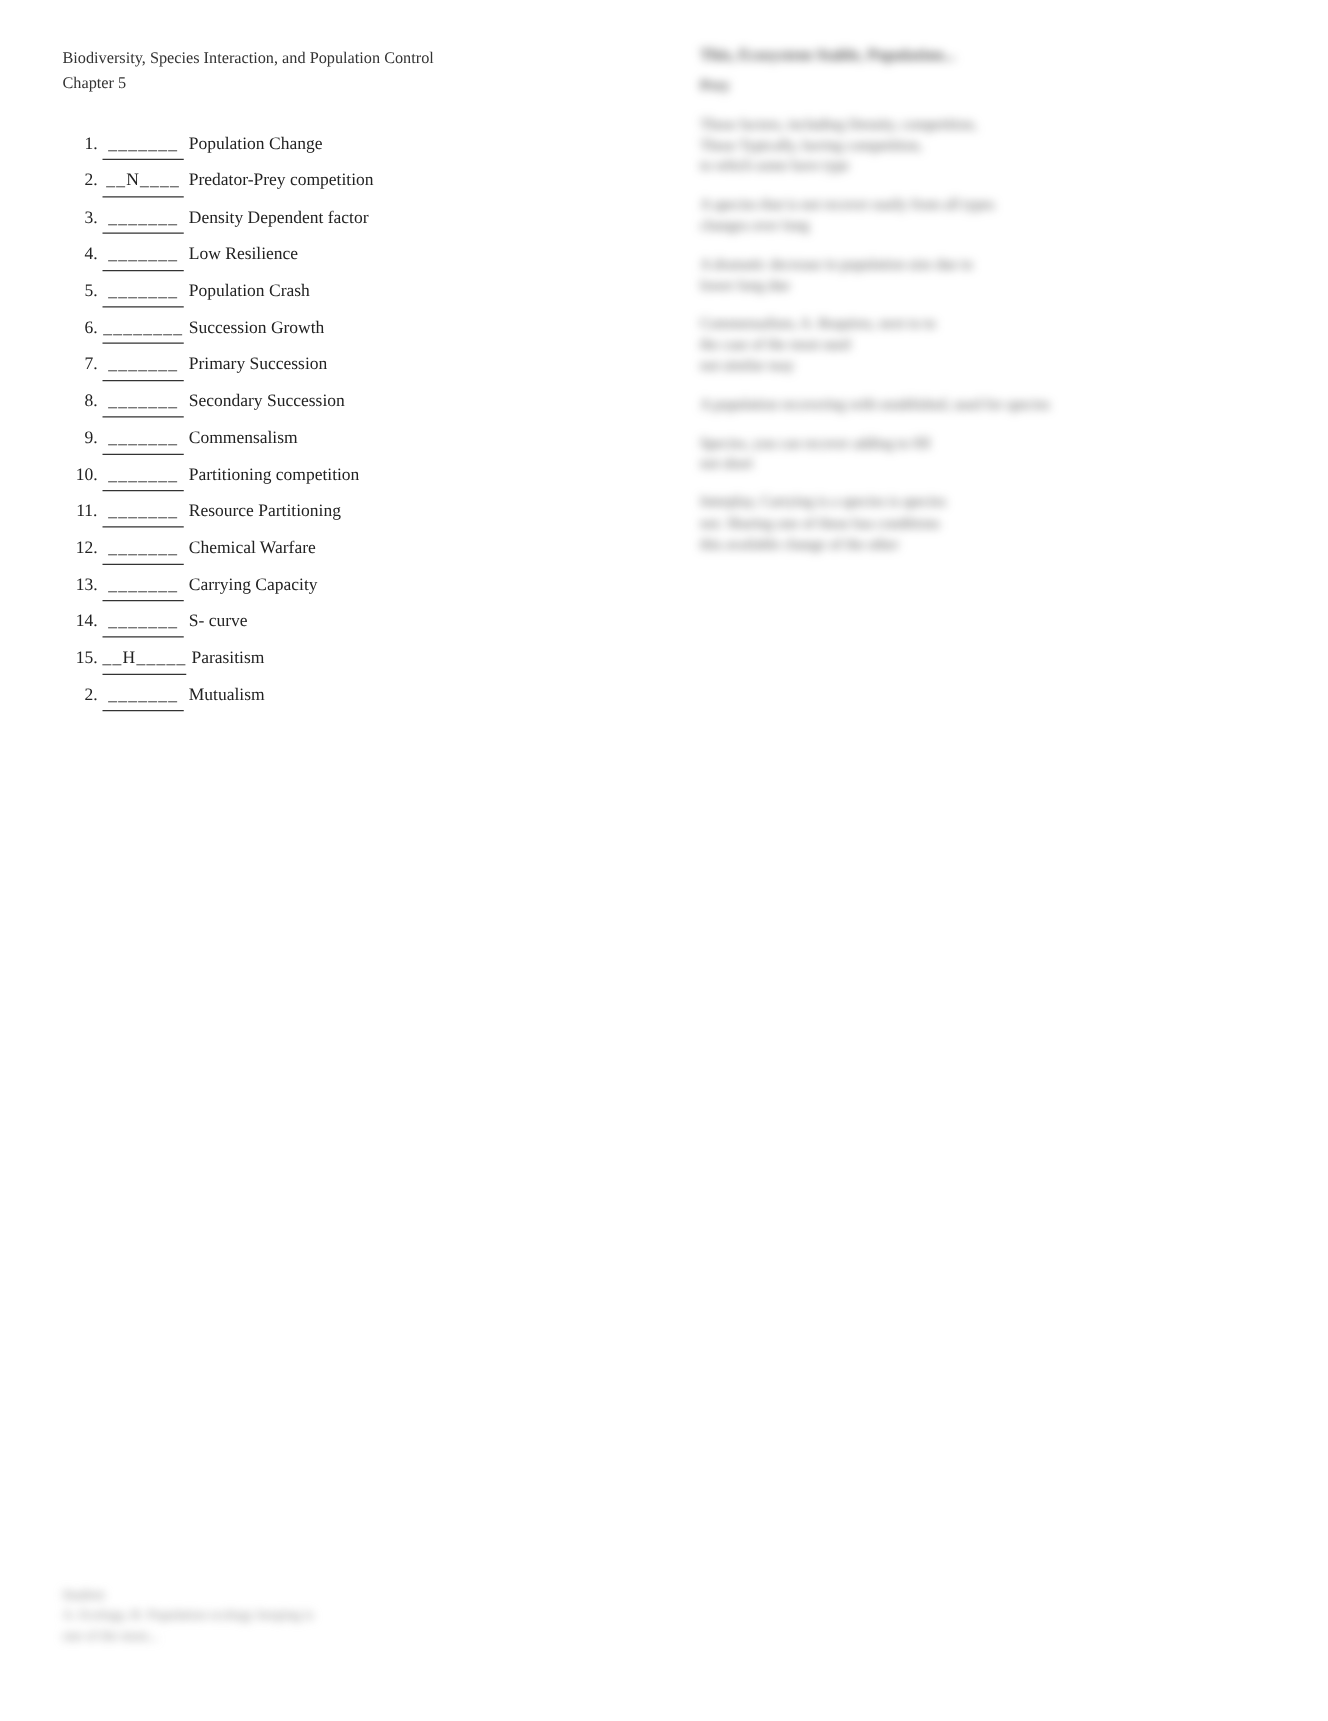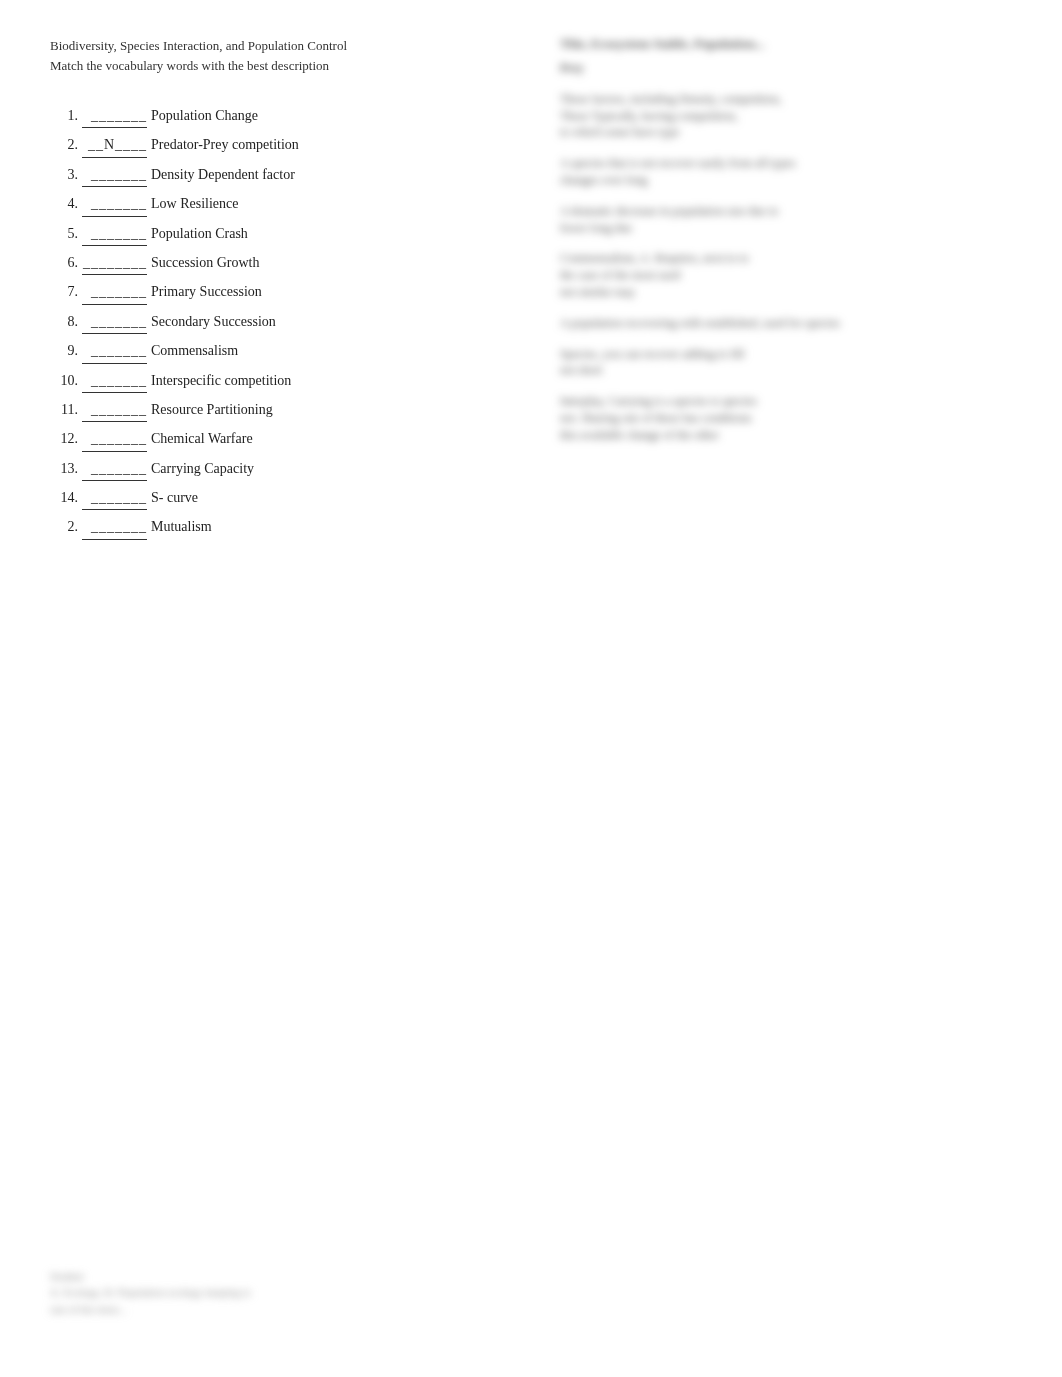--- a/index.html
+++ b/index.html
@@ -65,21 +65,21 @@
       margin-right: 4px;
       font-size: 14px;
     }
 
     .item-blank {
       display: inline-block;
       min-width: 65px;
       border-bottom: 1px solid #333;
       margin-right: 4px;
       font-size: 14px;
-      text-align: right;
+      text-align: center;
       letter-spacing: 1px;
     }
 
     .item-label {
       font-size: 14px;
     }
 
     
     .right-column-content {
       position: relative;
@@ -121,21 +121,21 @@
     }
   </style>
 </head>
 <body>
 
 <div class="page">
 
   <div class="left-column">
     <div class="header">
       <div class="header-line">Biodiversity, Species Interaction, and Population Control</div>
-      <div class="header-line">Match the vocabulary words with the best description</div>
+      <div class="header-line">Chapter 5</div>
     </div>
 
     <ol class="vocabulary-list">
     <li class="vocab-item">
           <span class="item-num">1.</span>
           <span class="item-blank">_______</span>
           <span class="item-label">Population Change</span>
         </li>
         <li class="vocab-item">
           <span class="item-num">2.</span>
@@ -173,41 +173,46 @@
           <span class="item-label">Secondary Succession</span>
         </li>
         <li class="vocab-item">
           <span class="item-num">9.</span>
           <span class="item-blank">_______</span>
           <span class="item-label">Commensalism</span>
         </li>
         <li class="vocab-item">
           <span class="item-num">10.</span>
           <span class="item-blank">_______</span>
-          <span class="item-label">Interspecific competition</span>
+          <span class="item-label">Partitioning competition</span>
         </li>
         <li class="vocab-item">
           <span class="item-num">11.</span>
           <span class="item-blank">_______</span>
           <span class="item-label">Resource Partitioning</span>
         </li>
         <li class="vocab-item">
           <span class="item-num">12.</span>
           <span class="item-blank">_______</span>
           <span class="item-label">Chemical Warfare</span>
         </li>
         <li class="vocab-item">
           <span class="item-num">13.</span>
           <span class="item-blank">_______</span>
           <span class="item-label">Carrying Capacity</span>
         </li>
         <li class="vocab-item">
           <span class="item-num">14.</span>
           <span class="item-blank">_______</span>
           <span class="item-label">S- curve</span>
+        </li>
+        <li class="vocab-item">
+          <span class="item-num">15.</span>
+          <span class="item-blank">__H_____</span>
+          <span class="item-label">Parasitism</span>
         </li>
         <li class="vocab-item">
           <span class="item-num">2.</span>
           <span class="item-blank">_______</span>
           <span class="item-label">Mutualism</span>
         </li>
       </ol>
   </div>
 
   <div class="right-column">

